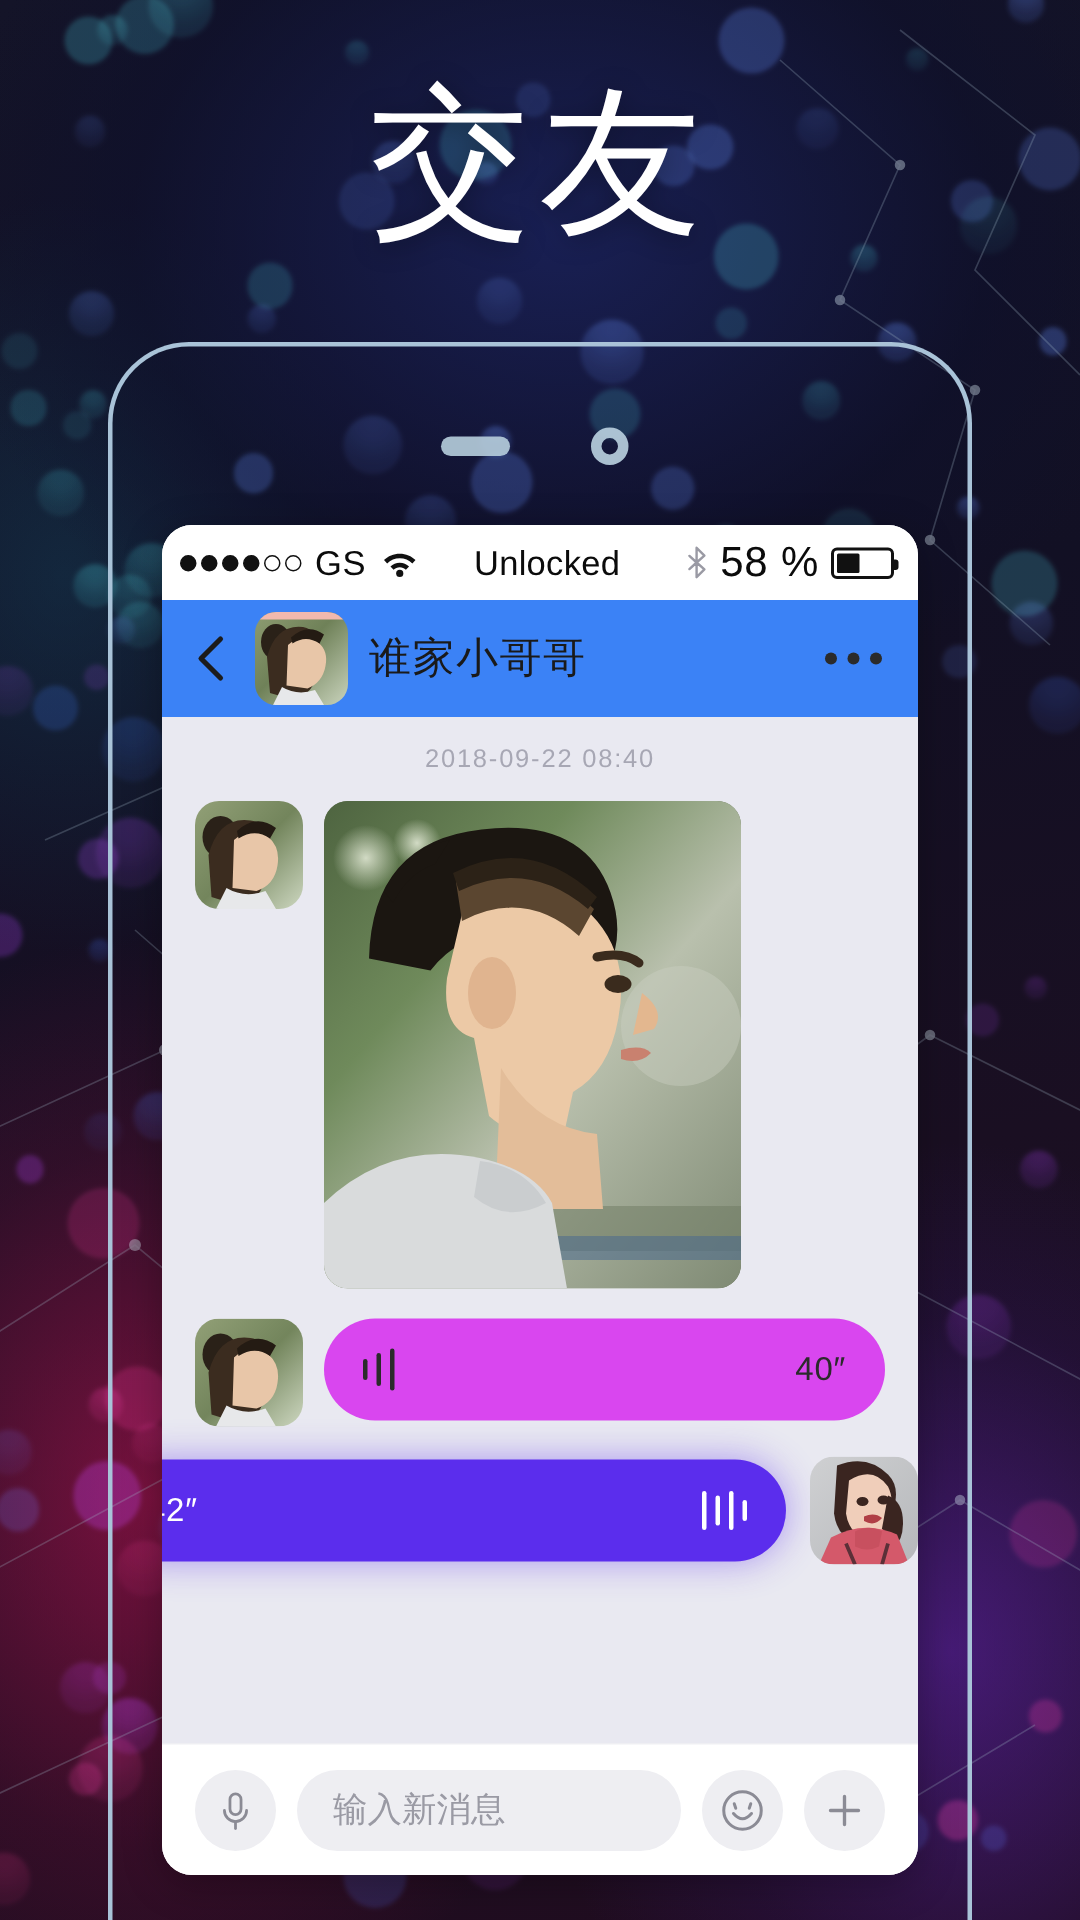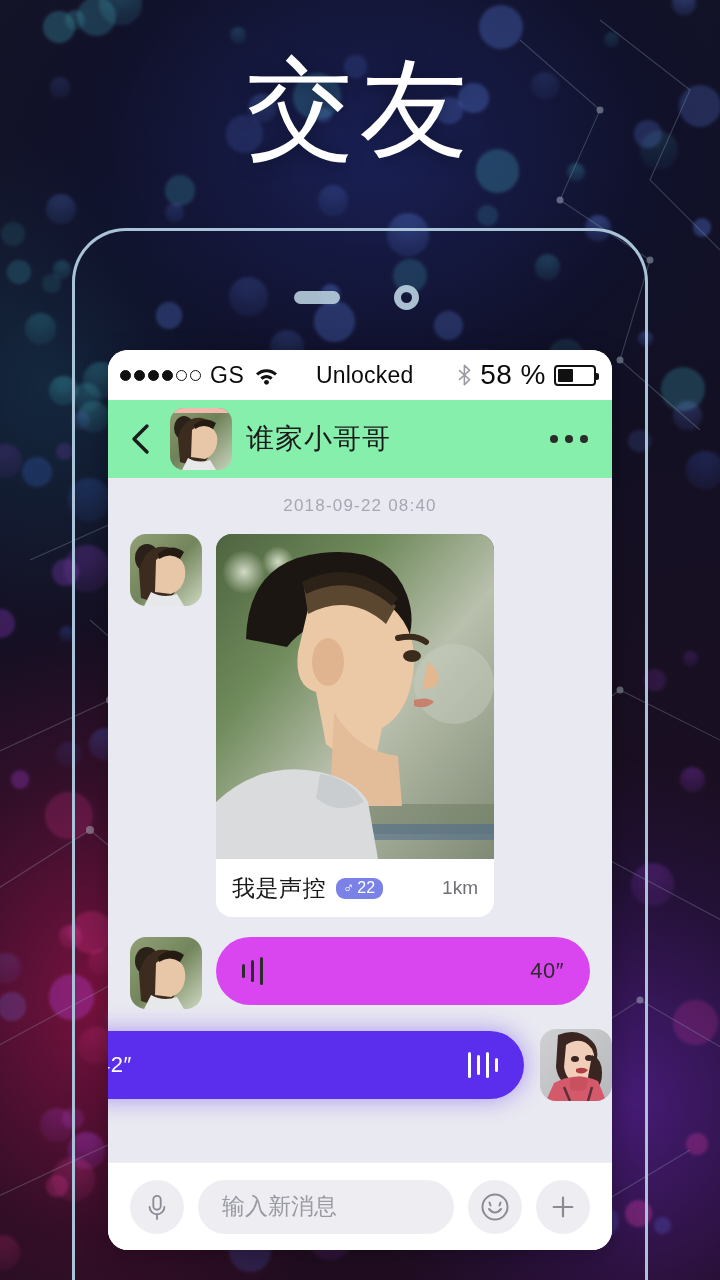--- a/index.html
+++ b/index.html
@@ -137,21 +137,21 @@
     content: ""; position: absolute;
     right: -5px; top: 6px;
     width: 3px; height: 7px;
     background: #111; border-radius: 0 2px 2px 0;
   }
   .batt i { display: block; height: 100%; background: #111; border-radius: 1px; }
 
   
   .navbar {
     flex: 0 0 78px;
-    background: #86efac;
+    background: #3b82f6;
     display: flex;
     align-items: center;
     padding: 0 22px 0 18px;
     gap: 14px;
   }
   .back-chevron {
     width: 30px; height: 34px;
     display: flex; align-items: center; justify-content: center;
     cursor: pointer;
   }
@@ -662,28 +662,20 @@
 
               <path d="M212 128 q16 12 8 24 l-14 4" fill="#e3b78f"></path>
               <path d="M198 166 q14 -4 20 2 q-8 8 -20 4 z" fill="#c9816f"></path>
 
               <path d="M118 178 q24 40 64 44 l4 50 h-72 z" fill="#e3bd99"></path>
 
               <path d="M0 268 q44 -42 104 -30 q36 8 48 30 l10 57 h-162 z" fill="#d9dbdc"></path>
               <path d="M104 240 q30 4 44 28 q-26 14 -48 -4 z" fill="#cacdcf"></path>
             </svg>
           </div>
-          <div class="card-meta">
-            <div class="card-name">我是声控</div>
-            <div class="gender-badge">
-              <span class="sym">♂</span>
-              <span>22</span>
-            </div>
-            <div class="card-dist">1km</div>
-          </div>
         </div>
       </div>
 
       <div class="row in">
         <div class="msg-avatar">
           <svg viewBox="0 0 72 72" width="72" height="72">
             <rect width="72" height="72" fill="url(#av2)"></rect>
             <ellipse cx="17" cy="24" rx="12" ry="14" fill="#2a2118"></ellipse>
             <path d="M9 36 q7 -26 28 -23 q12 2 14 16 l-5 24 q-2 14 -19 16 l-16 -5 z" fill="#3b2c1f"></path>
             <path d="M26 26 q12 -11 23 -2 q8 7 6 19 q-2 13 -14 17 l-16 -2 z" fill="#e8c6a8"></path>

